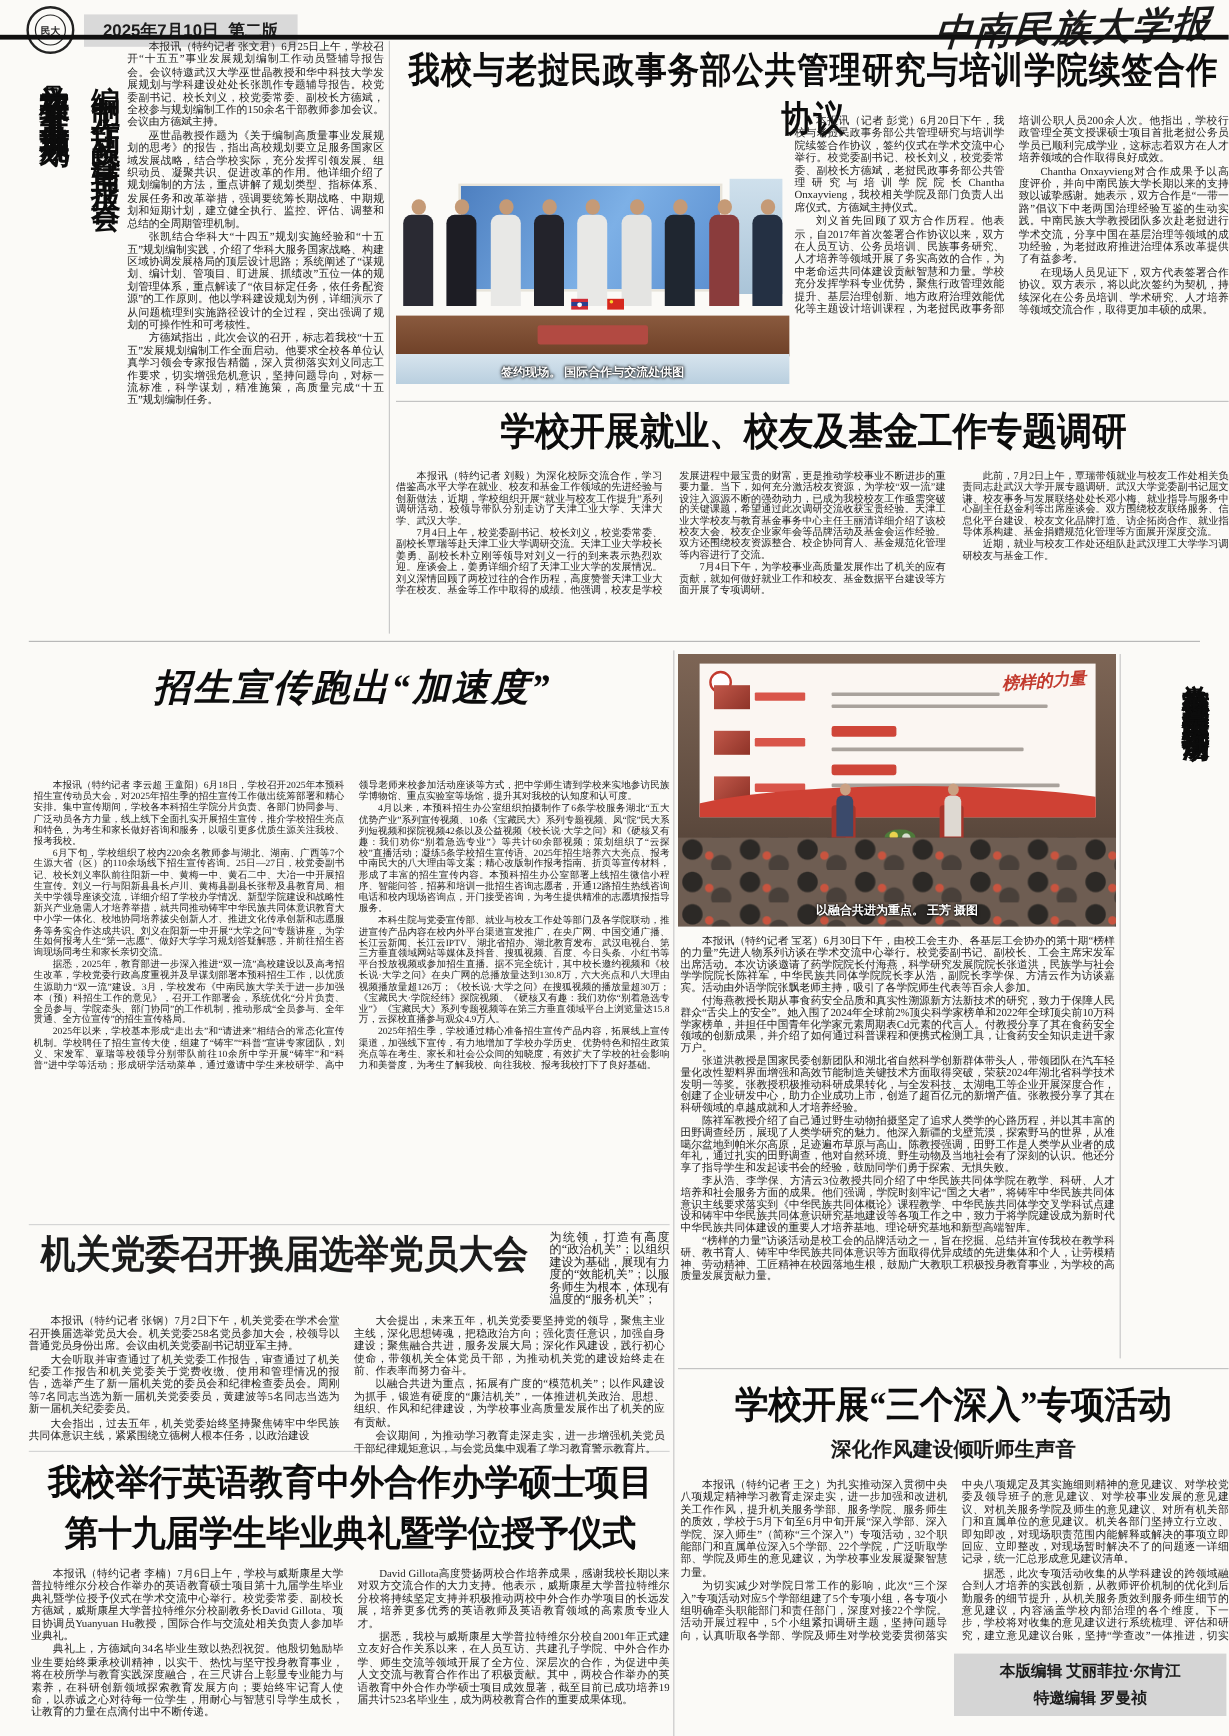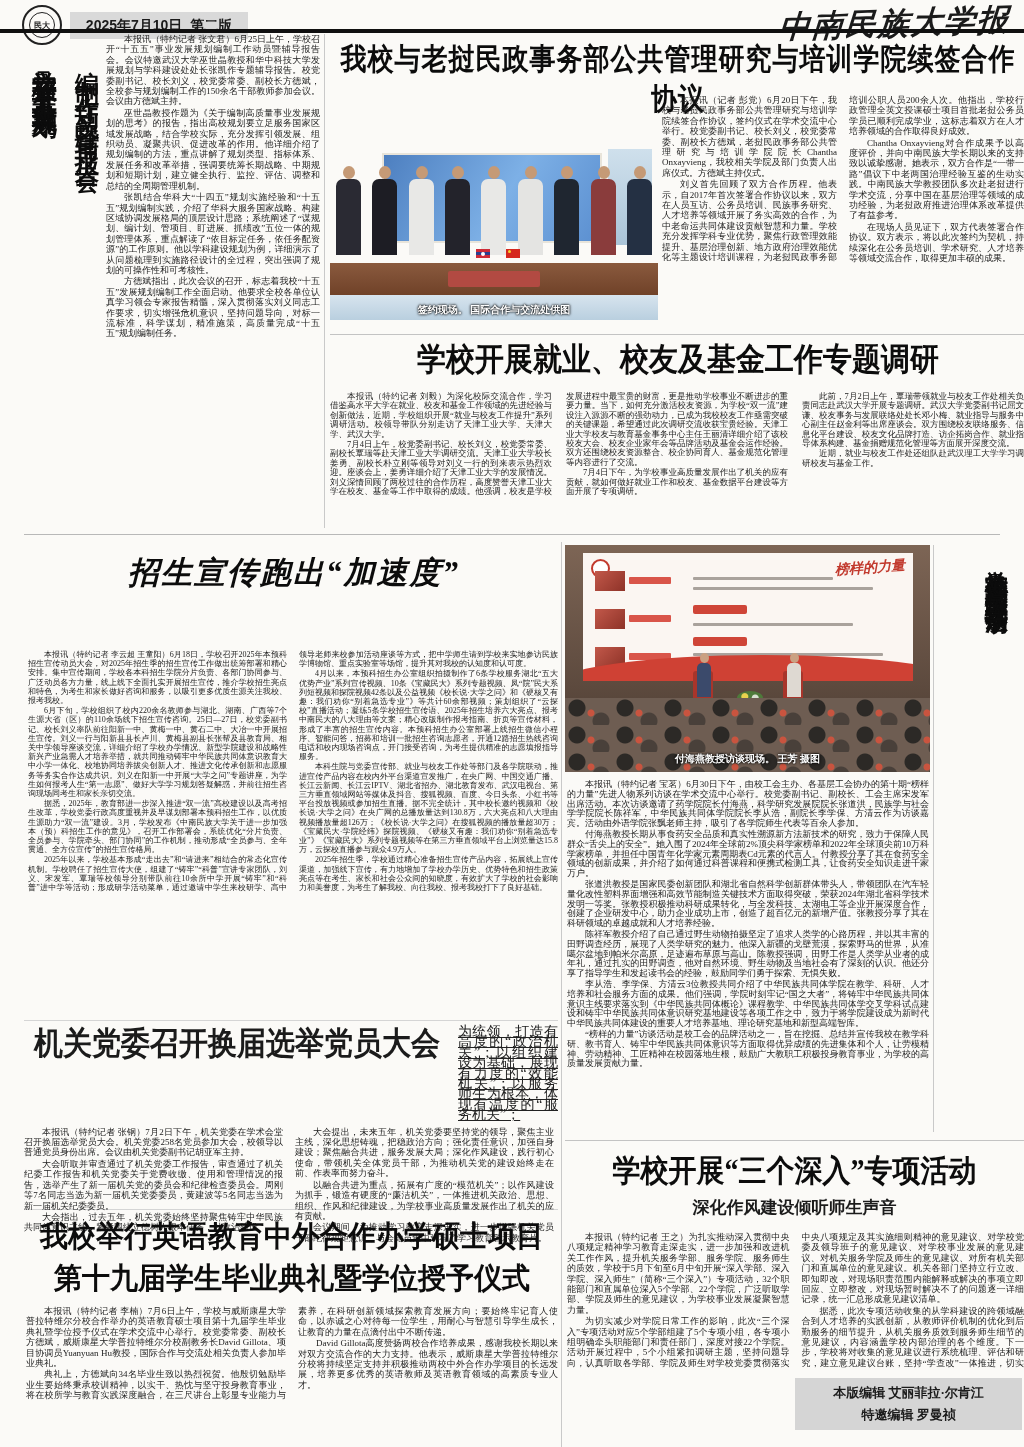--- a/index.html
+++ b/index.html
@@ -81,21 +81,21 @@
   .a3-hl{left:332px;top:340px;width:692px;font-size:29px;transform:scaleY(1.1);}
   .a4-hl{left:30px;top:552px;width:528px;font-size:31px;font-style:italic;letter-spacing:2px;line-height:42px;}
   .a6-hl{font-size:29px;font-weight:900;transform:scaleY(1.1);text-align:center;}
   .a7-hl{left:26px;top:1218px;width:532px;font-size:28px;line-height:40px;transform:scaleY(1.05);}
   .a8-hl{left:567px;top:1152px;width:455px;font-size:28px;transform:scaleY(1.1);}
   .a8-sub{left:567px;top:1196px;width:455px;font-size:17px;font-weight:700;text-align:center;
           font-family:"Liberation Sans","DejaVu Sans",sans-serif;}
   
   .a6-box{left:24px;top:1020px;width:534px;height:188px;border-top:1px solid #d5d5d5;border-bottom:1px solid #d5d5d5;}
   .a6-toprow{display:flex;gap:8px;padding-top:6px;}
-  .a6-side{width:100px;font-size:14px;line-height:10.4px;text-align:justify;color:#222;text-decoration:underline;}
+  .a6-side{width:100px;font-size:10px;line-height:10.4px;text-align:justify;color:#222;}
   
   .editor-box{left:795px;top:1378px;width:227px;height:52px;background:#d5d5d5;
           display:flex;flex-direction:column;align-items:center;justify-content:center;gap:4px;
           font-size:13px;font-weight:bold;}
 </style>
 </head>
 <body>
 
 <div class="abs seal">
   <div class="seal-inner">民大</div>
@@ -196,21 +196,21 @@
     <div class="p2-bar" style="left:110px;top:100px;width:190px;"></div>
     <div class="p2-wave2"></div>
     <div class="p2-wave"></div>
   </div>
   <div class="p2-chair" style="left:128px;"></div>
   <div class="p2-chair" style="left:218px;"></div>
   <div class="p2-guest" style="left:132px;background:#3b4a6b;"></div>
   <div class="p2-guest" style="left:222px;background:#ded9d2;"></div>
   <div class="p2-flowers"></div>
   <div class="p2-audience"></div>
-  <div class="photo-caption" style="bottom:6px;">付海燕教授访谈现场。 王芳 摄图</div>
+  <div class="photo-caption" style="bottom:6px;">以融合共进为重点。 王芳 摄图</div>
 </div>
 
 <div class="abs art-body" style="left:567px;top:780px;width:362px;height:350px;line-height:9.8px;">
   <p>本报讯（特约记者 宝茗）6月30日下午，由校工会主办、各基层工会协办的第十期“榜样的力量”先进人物系列访谈在学术交流中心举行。校党委副书记、副校长、工会主席宋发军出席活动。本次访谈邀请了药学院院长付海燕，科学研究发展院院长张道洪，民族学与社会学学院院长陈祥军，中华民族共同体学院院长李从浩，副院长李学保、方清云作为访谈嘉宾。活动由外语学院张飘老师主持，吸引了各学院师生代表等百余人参加。</p>
   <p>付海燕教授长期从事食药安全品质和真实性溯源新方法新技术的研究，致力于保障人民群众“舌尖上的安全”。她入围了2024年全球前2%顶尖科学家榜单和2022年全球顶尖前10万科学家榜单，并担任中国青年化学家元素周期表Cd元素的代言人。付教授分享了其在食药安全领域的创新成果，并介绍了如何通过科普课程和便携式检测工具，让食药安全知识走进千家万户。</p>
   <p>张道洪教授是国家民委创新团队和湖北省自然科学创新群体带头人，带领团队在汽车轻量化改性塑料界面增强和高效节能制造关键技术方面取得突破，荣获2024年湖北省科学技术发明一等奖。张教授积极推动科研成果转化，与全发科技、太湖电工等企业开展深度合作，创建了企业研发中心，助力企业成功上市，创造了超百亿元的新增产值。张教授分享了其在科研领域的卓越成就和人才培养经验。</p>
   <p>陈祥军教授介绍了自己通过野生动物拍摄坚定了追求人类学的心路历程，并以其丰富的田野调查经历，展现了人类学研究的魅力。他深入新疆的戈壁荒漠，探索野马的世界，从准噶尔盆地到帕米尔高原，足迹遍布草原与高山。陈教授强调，田野工作是人类学从业者的成年礼，通过扎实的田野调查，他对自然环境、野生动物及当地社会有了深刻的认识。他还分享了指导学生和发起读书会的经验，鼓励同学们勇于探索、无惧失败。</p>
   <p>李从浩、李学保、方清云3位教授共同介绍了中华民族共同体学院在教学、科研、人才培养和社会服务方面的成果。他们强调，学院时刻牢记“国之大者”，将铸牢中华民族共同体意识主线要求落实到《中华民族共同体概论》课程教学、中华民族共同体学交叉学科试点建设和铸牢中华民族共同体意识研究基地建设等各项工作之中，致力于将学院建设成为新时代中华民族共同体建设的重要人才培养基地、理论研究基地和新型高端智库。</p>
   <p>“榜样的力量”访谈活动是校工会的品牌活动之一，旨在挖掘、总结并宣传我校在教学科研、教书育人、铸牢中华民族共同体意识等方面取得优异成绩的先进集体和个人，让劳模精神、劳动精神、工匠精神在校园落地生根，鼓励广大教职工积极投身教育事业，为学校的高质量发展贡献力量。</p>
 </div>
@@ -234,20 +234,21 @@
 </div>
 
 <div class="abs hl a7-hl">
   <div>我校举行英语教育中外合作办学硕士项目</div>
   <div>第十九届学生毕业典礼暨学位授予仪式</div>
 </div>
 <div class="abs art-body cols2" style="left:26px;top:1306px;width:532px;height:138px;">
   <p>本报讯（特约记者 李楠）7月6日上午，学校与威斯康星大学普拉特维尔分校合作举办的英语教育硕士项目第十九届学生毕业典礼暨学位授予仪式在学术交流中心举行。校党委常委、副校长方德斌，威斯康星大学普拉特维尔分校副教务长David Gillota、项目协调员Yuanyuan Hu教授，国际合作与交流处相关负责人参加毕业典礼。</p>
   <p>典礼上，方德斌向34名毕业生致以热烈祝贺。他殷切勉励毕业生要始终秉承校训精神，以实干、热忱与坚守投身教育事业，将在校所学与教育实践深度融合，在三尺讲台上彰显专业能力与素养，在科研创新领域探索教育发展方向；要始终牢记育人使命，以赤诚之心对待每一位学生，用耐心与智慧引导学生成长，让教育的力量在点滴付出中不断传递。</p>
   <p>David Gillota高度赞扬两校合作培养成果，感谢我校长期以来对双方交流合作的大力支持。他表示，威斯康星大学普拉特维尔分校将持续坚定支持并积极推动两校中外合作办学项目的长远发展，培养更多优秀的英语教师及英语教育领域的高素质专业人才。</p>
+  <p>据悉，我校与威斯康星大学普拉特维尔分校自2001年正式建立友好合作关系以来，在人员互访、共建孔子学院、中外合作办学、师生交流等领域开展了全方位、深层次的合作，为促进中美人文交流与教育合作作出了积极贡献。其中，两校合作举办的英语教育中外合作办学硕士项目成效显著，截至目前已成功培养19届共计523名毕业生，成为两校教育合作的重要成果体现。</p>
 </div>
 
 <div class="abs rule-h" style="left:565px;top:1140px;width:459px;"></div>
 <div class="abs hl a8-hl">学校开展“三个深入”专项活动</div>
 <div class="abs a8-sub">深化作风建设倾听师生声音</div>
 <div class="abs art-body cols2" style="left:567px;top:1232px;width:457px;height:142px;">
   <p>本报讯（特约记者 王之）为扎实推动深入贯彻中央八项规定精神学习教育走深走实，进一步加强和改进机关工作作风，提升机关服务学部、服务学院、服务师生的质效，学校于5月下旬至6月中旬开展“深入学部、深入学院、深入师生”（简称“三个深入”）专项活动，32个职能部门和直属单位深入5个学部、22个学院，广泛听取学部、学院及师生的意见建议，为学校事业发展凝聚智慧力量。</p>
   <p>为切实减少对学院日常工作的影响，此次“三个深入”专项活动对应5个学部组建了5个专项小组，各专项小组明确牵头职能部门和责任部门，深度对接22个学院。活动开展过程中，5个小组紧扣调研主题，坚持问题导向，认真听取各学部、学院及师生对学校党委贯彻落实中央八项规定及其实施细则精神的意见建议、对学校党委及领导班子的意见建议、对学校事业发展的意见建议、对机关服务学院及师生的意见建议、对所有机关部门和直属单位的意见建议。机关各部门坚持立行立改、即知即改，对现场职责范围内能解释或解决的事项立即回应、立即整改，对现场暂时解决不了的问题逐一详细记录，统一汇总形成意见建议清单。</p>
   <p>据悉，此次专项活动收集的从学科建设的跨领域融合到人才培养的实践创新，从教师评价机制的优化到后勤服务的细节提升，从机关服务质效到服务师生细节的意见建议，内容涵盖学校内部治理的各个维度。下一步，学校将对收集的意见建议进行系统梳理、评估和研究，建立意见建议台账，坚持“学查改”一体推进，切实将开门教育的成效转化为推动学校“双一流”建设的强大动力。</p>
 </div>

